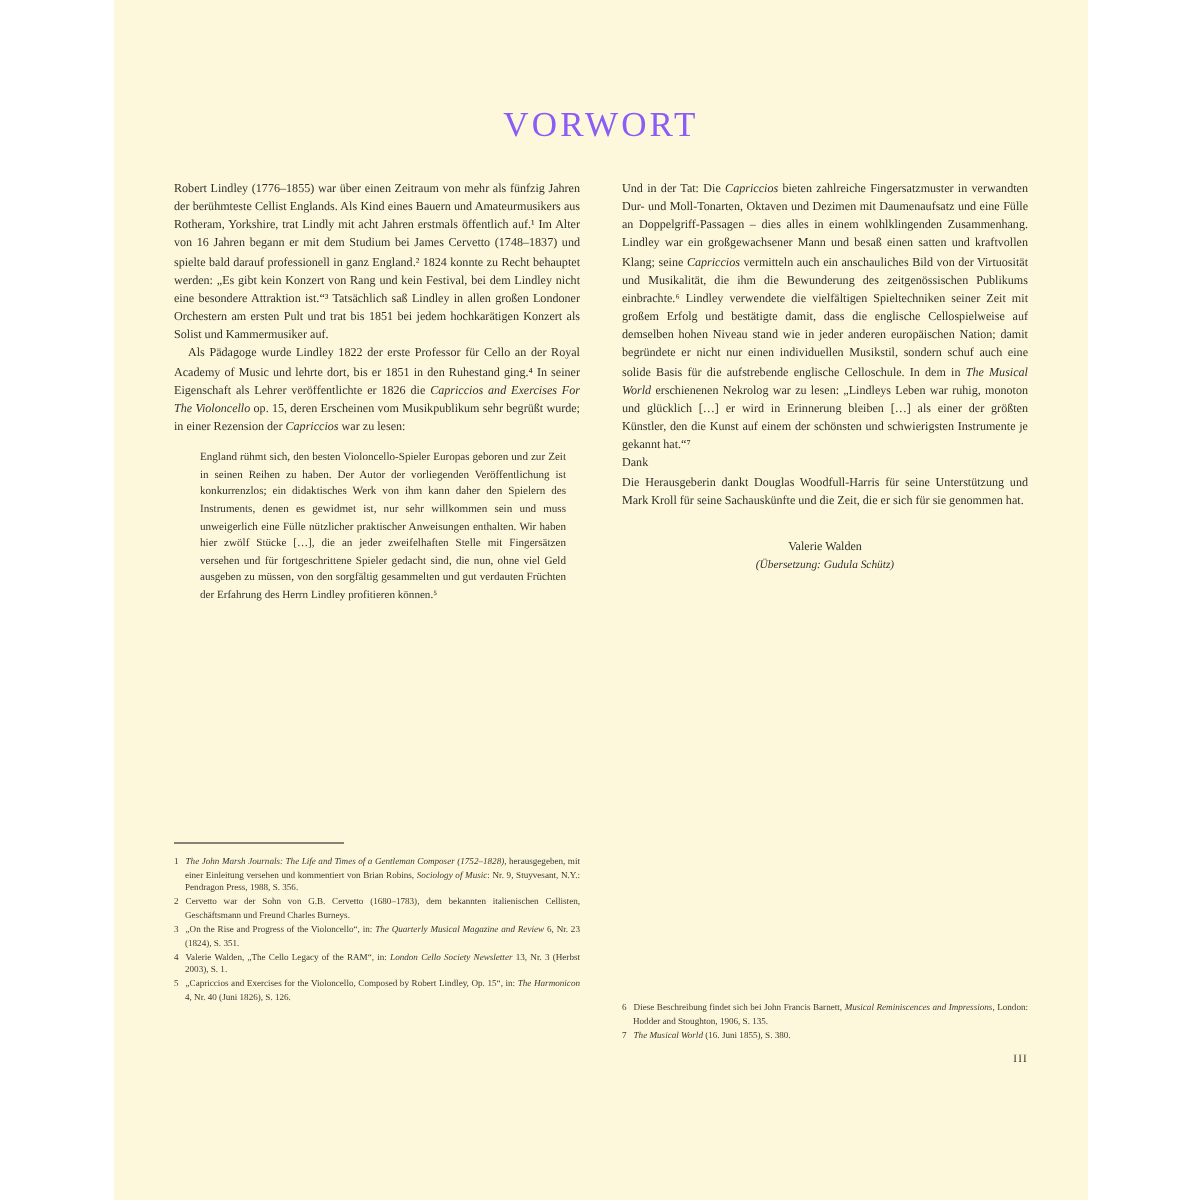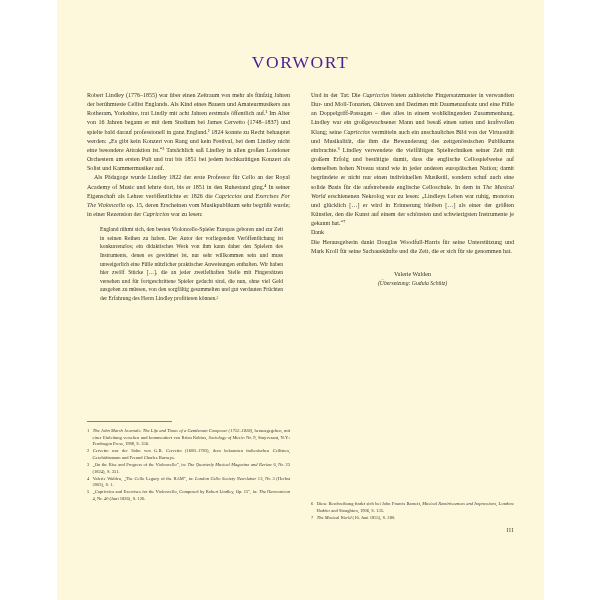--- a/index.html
+++ b/index.html
@@ -36,21 +36,21 @@
     font-family: "Liberation Serif", "DejaVu Serif", serif;
     color: #2b2a26;
   }
   .page-title {
     text-align: center;
     font-size: 17.5px;
     letter-spacing: 1.6px;
     font-weight: 400;
     margin: 0;
     padding-top: 52px;
-    color: #4c1d95;
+    color: #8b5cf6;
     font-family: "Liberation Serif", "DejaVu Serif", serif;
   }
   .columns {
     position: absolute;
     top: 91px;
     left: 0;
     width: 427px;
     display: flex;
     gap: 21px;
   }

